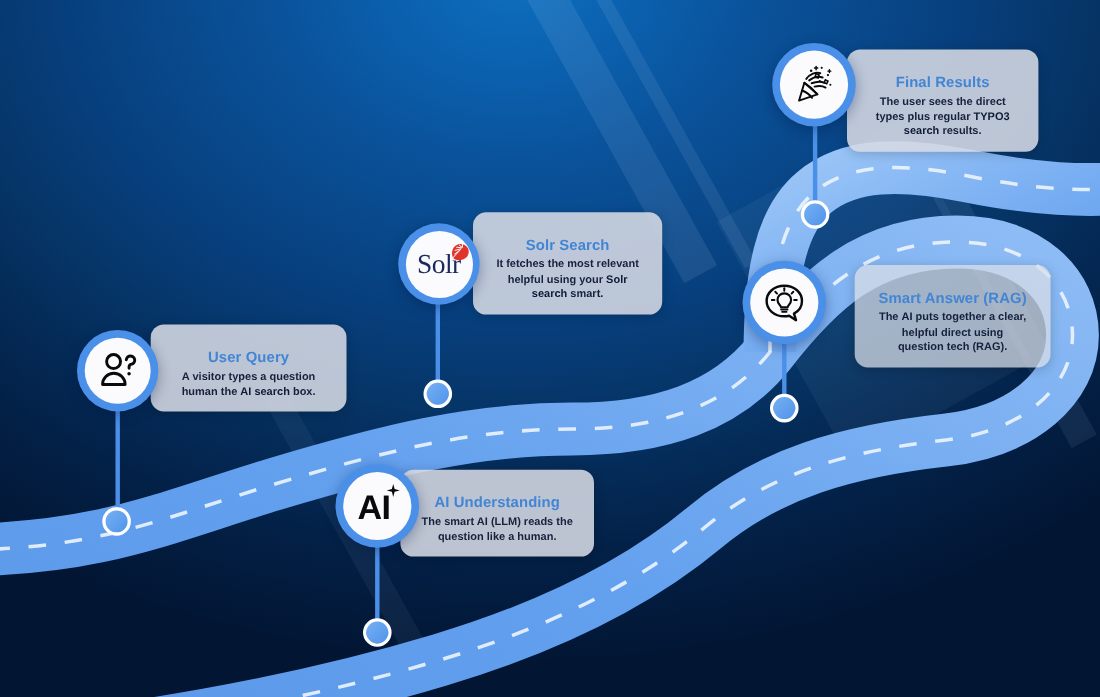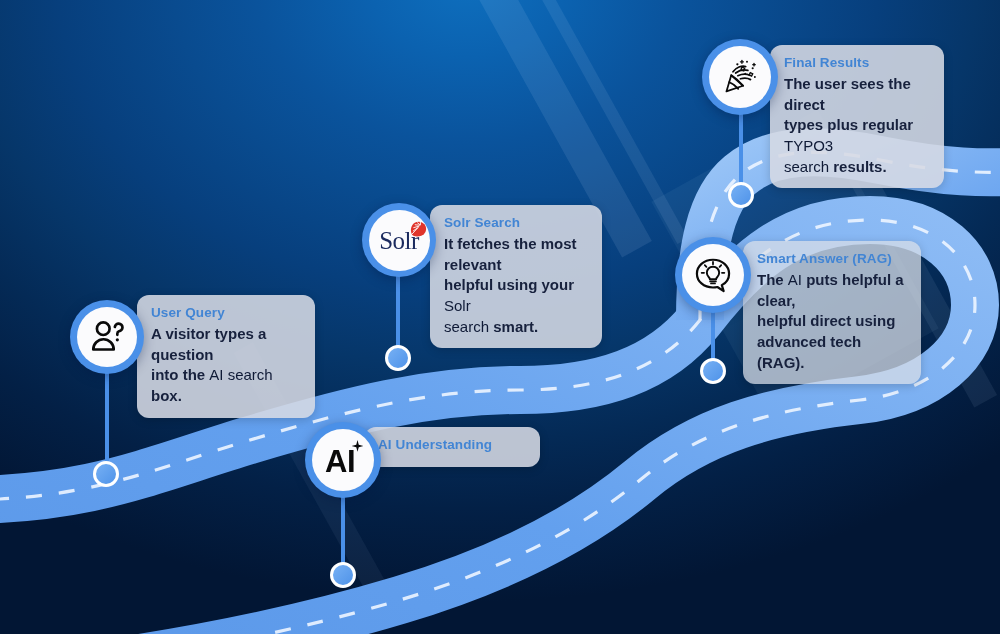--- a/index.html
+++ b/index.html
@@ -24,31 +24,32 @@
   svg.road-svg{ position:absolute; left:0; top:0; width:1000px; height:634px; }
 
   
   .node{ position:absolute; }
 
   .card{
     position:absolute;
     border-radius:12px;
     background:rgba(214,218,228,0.88);
     box-shadow:0 2px 10px rgba(0,0,0,0.18);
-    padding:10px 14px 11px 14px;
+    padding:22px 14px 11px 14px;
+    text-align:center;
   }
   .card .title{
     font-size:13.5px; font-weight:700; letter-spacing:.1px;
     color:#4285d4; margin-bottom:2px; line-height:1.25;
   }
   .card .desc{
-    font-size:15px; font-weight:600; line-height:1.38;
+    font-size:10px; font-weight:600; line-height:1.38;
     color:#17213d;
   }
-  .card .desc b{ font-weight:400; color:#0f1a36; }
+  .card .desc b{ font-weight:700; color:#0f1a36; }
 
   .bubble{
     position:absolute;
     border-radius:50%;
     background:#4a90e8;
     display:flex; align-items:center; justify-content:center;
     box-shadow:0 3px 12px rgba(0,20,60,.35);
     z-index:5;
   }
   .bubble .inner{
@@ -143,21 +144,21 @@
   </svg>
 
   <div class="node">
     <div class="stem" style="left:105px; top:365px; height:112px;"></div>
     <div class="marker" style="left:93px; top:461px; width:26px; height:26px;"></div>
 
     <div class="card" style="left:137px; top:295px; width:178px;">
       <div class="title">User Query</div>
       <div class="desc">
         <span>A visitor types a question</span><br>
-        <span>into the </span><b>AI search</b><span> box.</span>
+        <span>human the </span><b>AI search</b><span> box.</span>
       </div>
     </div>
 
     <div class="bubble" style="left:70px; top:300px; width:74px; height:74px;">
       <div class="inner" style="width:60px; height:60px;">
         <svg width="40" height="40" viewBox="0 0 48 48">
           <circle cx="19.5" cy="14" r="7.6" fill="none" stroke="#0a0a0a" stroke-width="3.2"></circle>
           <path d="M7.5 39 a12.3 12.3 0 0 1 24.6 0 Z" fill="none" stroke="#0a0a0a" stroke-width="3.2" stroke-linejoin="round"></path>
           <path d="M33.4 12.0 a4.6 4.6 0 1 1 5.0 5.1 c-1.5 .5 -2.0 1.5 -2.0 3.0 v1.3" fill="none" stroke="#0a0a0a" stroke-width="3.2" stroke-linecap="round"></path>
           <circle cx="36.4" cy="27.4" r="1.9" fill="#0a0a0a"></circle>
@@ -165,37 +166,41 @@
       </div>
     </div>
   </div>
 
   <div class="node">
     <div class="stem" style="left:341px; top:490px; height:90px;"></div>
     <div class="marker" style="left:330px; top:562px; width:26px; height:26px;"></div>
 
     <div class="card" style="left:364px; top:427px; width:176px;">
       <div class="title">AI Understanding</div>
+      <div class="desc">
+        <span>The smart AI (LLM) reads the</span><br>
+        <span>question like a human.</span>
+      </div>
     </div>
 
     <div class="bubble" style="left:305px; top:422px; width:76px; height:76px;">
       <div class="inner" style="width:62px; height:62px; position:relative;">
         <span class="ai-text" style="position:relative; left:-3px; top:1px;">AI</span>
         <svg width="15" height="15" viewBox="0 0 24 24" style="position:absolute; right:9px; top:10px;">
           <path d="M12 1.5 L14.0 9.0 L21.5 11.0 L14.0 13.0 L12 20.5 L10.0 13.0 L2.5 11.0 L10.0 9.0 Z" fill="#0a0a0a"></path>
         </svg>
       </div>
     </div>
   </div>
 
   <div class="node">
     <div class="stem" style="left:396px; top:272px; height:88px;"></div>
     <div class="marker" style="left:385px; top:345px; width:26px; height:26px;"></div>
 
-    <div class="card" style="left:430px; top:205px; width:172px;">
+    <div class="card" style="left:430px; top:193px; width:172px;">
       <div class="title">Solr Search</div>
       <div class="desc">
         <span>It fetches the most relevant</span><br>
         <span>helpful using your </span><b>Solr</b><br>
         <b>search</b><span> smart.</span>
       </div>
     </div>
 
     <div class="bubble" style="left:362px; top:203px; width:74px; height:74px;">
       <div class="inner" style="width:61px; height:61px;">
@@ -217,26 +222,26 @@
           </svg>
         </div>
       </div>
     </div>
   </div>
 
   <div class="node">
     <div class="stem" style="left:711px; top:305px; height:72px;"></div>
     <div class="marker" style="left:700px; top:358px; width:26px; height:26px;"></div>
 
-    <div class="card" style="left:743px; top:241px; width:178px; background:rgba(216,221,231,0.74);">
+    <div class="card" style="left:777px; top:241px; width:178px; background:rgba(216,221,231,0.74);">
       <div class="title">Smart Answer (RAG)</div>
       <div class="desc">
-        <span>The </span><b>AI</b><span> puts helpful a clear,</span><br>
+        <span>The </span><b>AI</b><span> puts together a clear,</span><br>
         <span>helpful direct using</span><br>
-        <span>advanced tech (RAG).</span>
+        <span>question tech (RAG).</span>
       </div>
     </div>
 
     <div class="bubble" style="left:675px; top:237px; width:76px; height:76px;">
       <div class="inner" style="width:62px; height:62px;">
         <svg width="44" height="44" viewBox="0 0 52 52">
           <path d="M26 8 C37 8 45 15.4 45 24.4 C45 30.2 41.6 35.2 36.4 38.0
                    L38.6 45.0 L31.2 40.2 C29.5 40.6 27.8 40.8 26 40.8
                    C15 40.8 7 33.4 7 24.4 C7 15.4 15 8 26 8 Z" fill="none" stroke="#0a0a0a" stroke-width="2.6" stroke-linejoin="round"></path>
           <path d="M26 16.2 c-4.3 0 -7.3 3.2 -7.3 7.2 c0 2.4 1.2 4.0 2.4 5.2 c.8 .8 1.2 1.5 1.3 2.5

